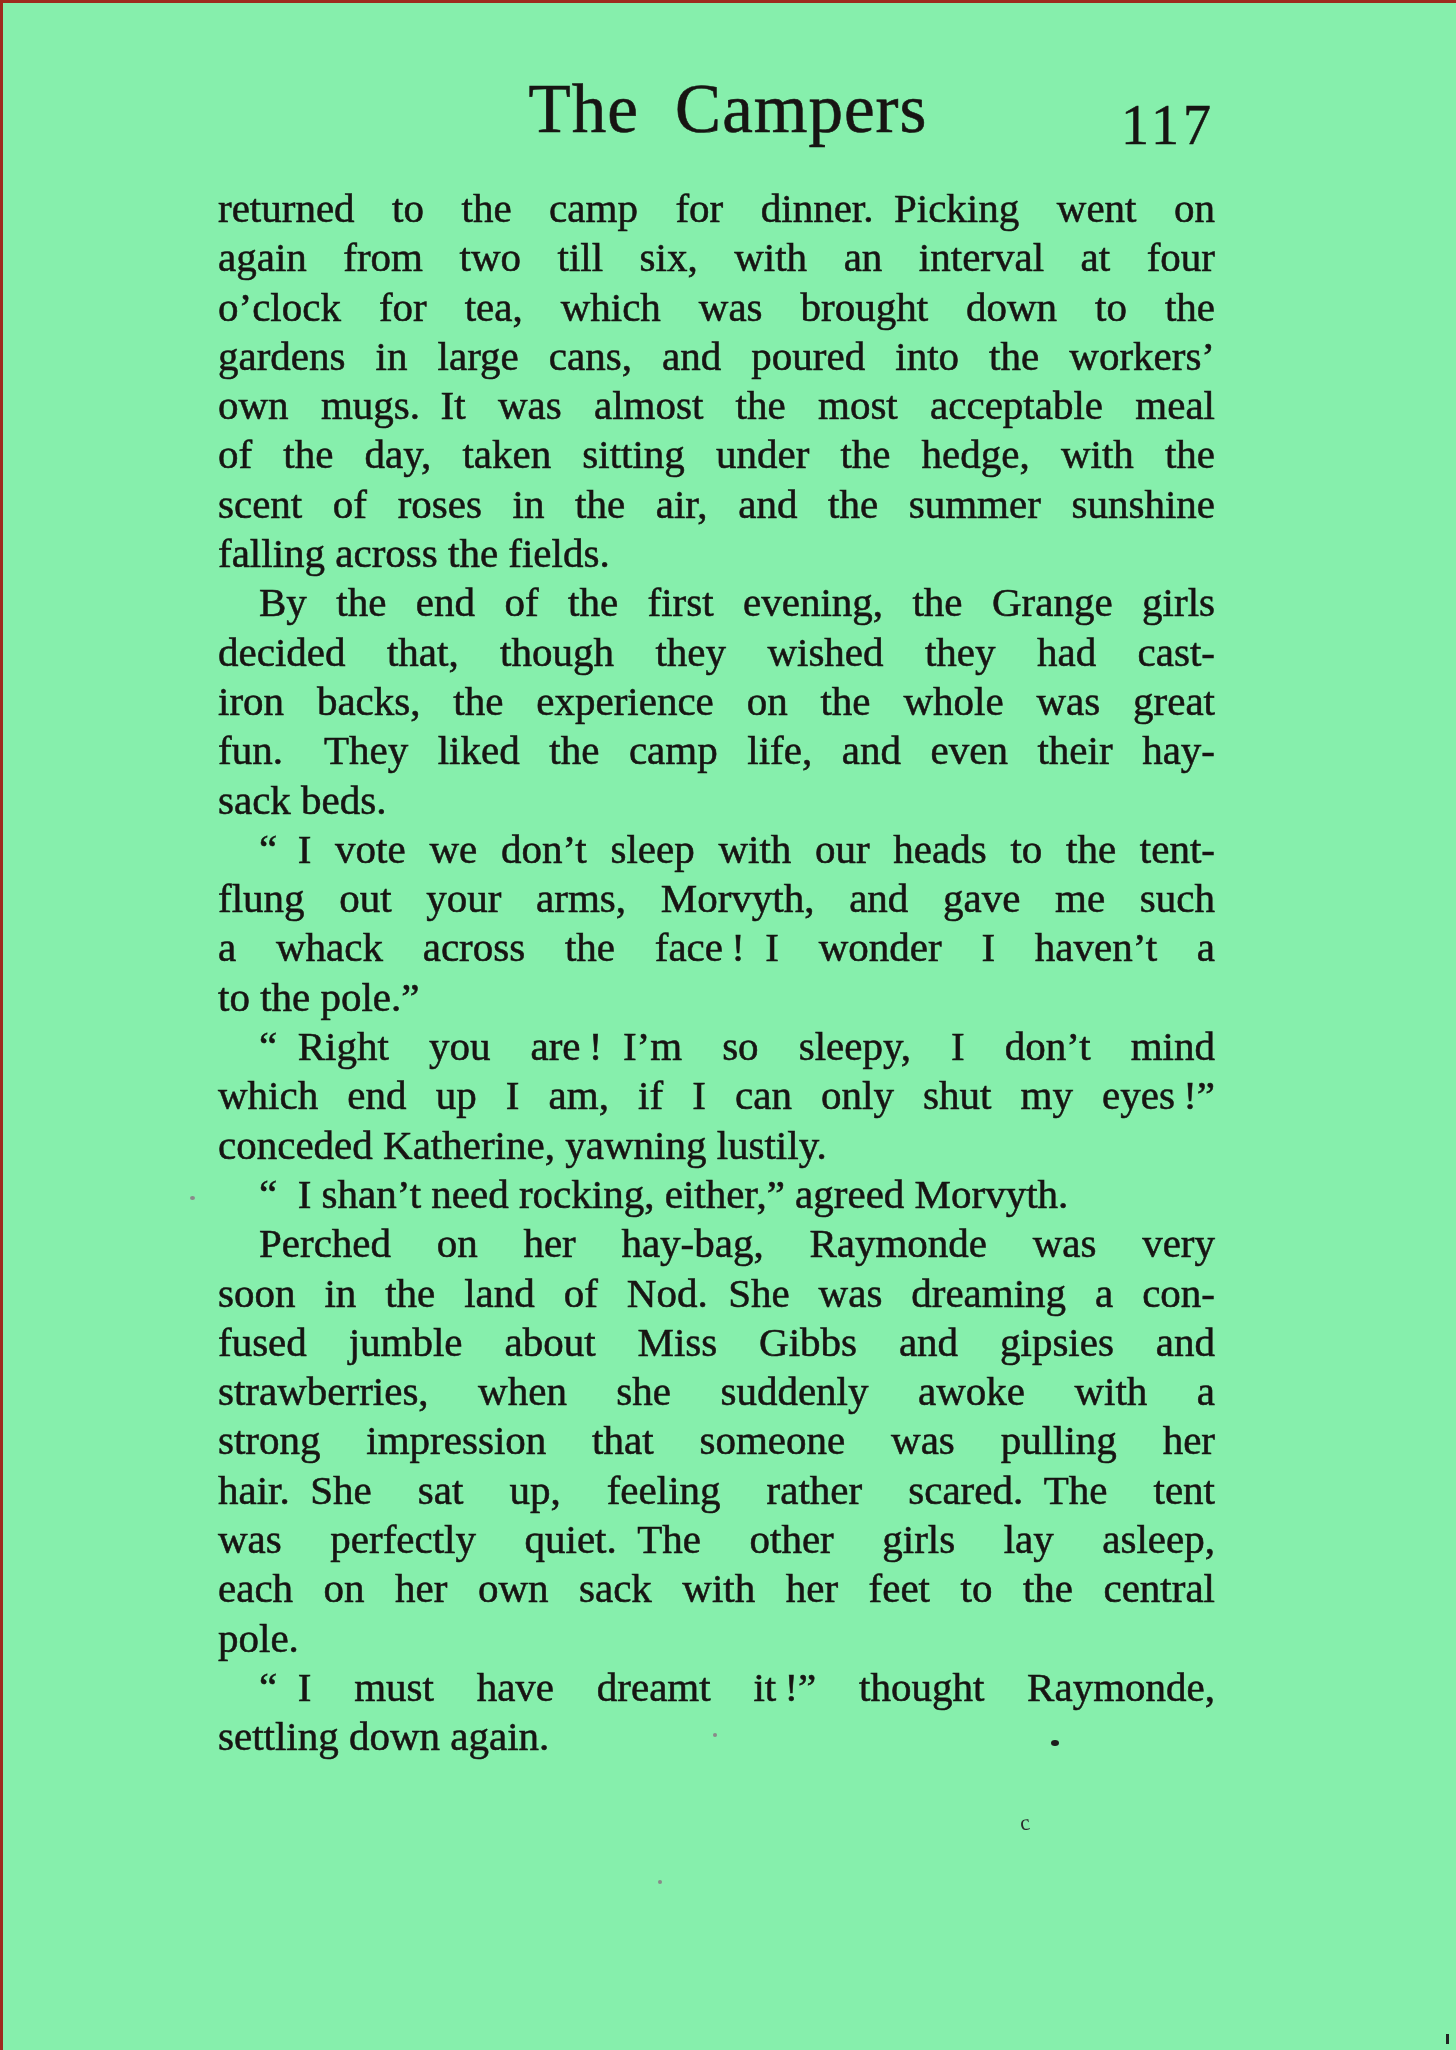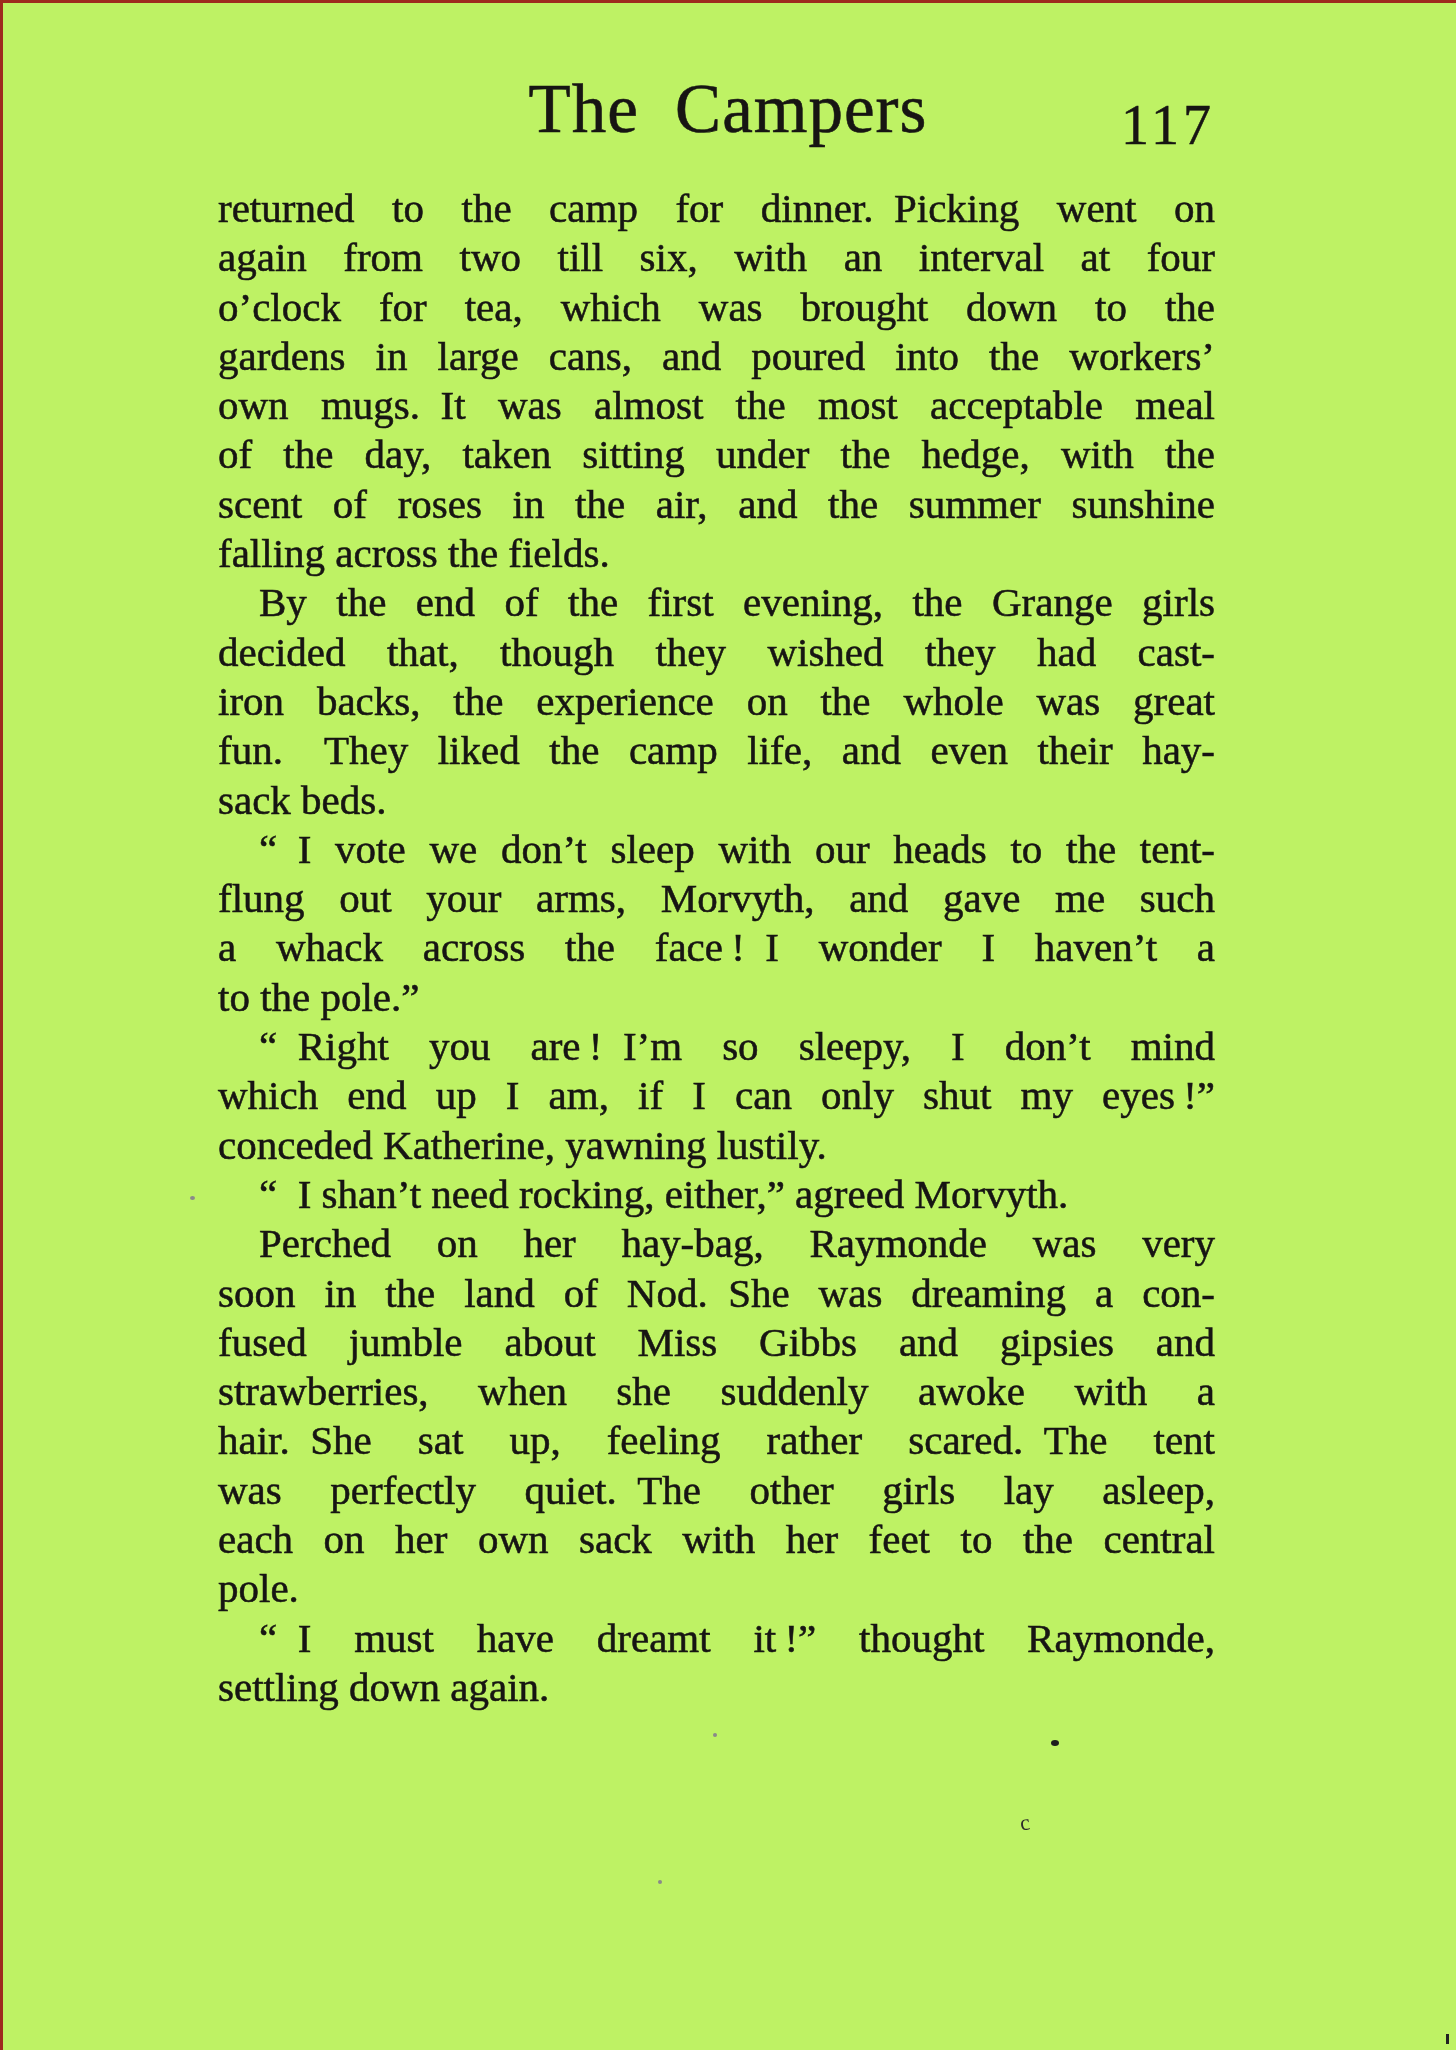--- a/index.html
+++ b/index.html
@@ -1,20 +1,20 @@
 <!DOCTYPE html>
 <html><head>
 <meta charset="utf-8">
 <style>
   html, body { margin: 0; padding: 0; background: #ffffff; }
   .page {
     position: relative;
     width: 1456px;
     height: 2050px;
-    background: #bef264;
+    background: #86efac;
     overflow: hidden;
     font-family: "Liberation Serif", "DejaVu Serif", serif;
     color: #171513;
   }
   .edge-left {
     position: absolute; left: 0; top: 0;
     width: 3px; height: 2050px;
   }
   .edge-top {
     position: absolute; left: 0; top: 0;
@@ -98,20 +98,21 @@
       <div class="line">a whack across the face ! I wonder I haven’t a</div>
       <div class="line last">to the pole.”</div>
       <div class="line indent">“ Right you are ! I’m so sleepy, I don’t mind</div>
       <div class="line">which end up I am, if I can only shut my eyes !”</div>
       <div class="line last">conceded Katherine, yawning lustily.</div>
       <div class="line last indent">“ I shan’t need rocking, either,” agreed Morvyth.</div>
       <div class="line indent">Perched on her hay-bag, Raymonde was very</div>
       <div class="line">soon in the land of Nod. She was dreaming a con-</div>
       <div class="line">fused jumble about Miss Gibbs and gipsies and</div>
       <div class="line">strawberries, when she suddenly awoke with a</div>
+      <div class="line">strong impression that someone was pulling her</div>
       <div class="line">hair. She sat up, feeling rather scared. The tent</div>
       <div class="line">was perfectly quiet. The other girls lay asleep,</div>
       <div class="line">each on her own sack with her feet to the central</div>
       <div class="line last">pole.</div>
       <div class="line indent">“ I must have dreamt it !” thought Raymonde,</div>
       <div class="line last">settling down again.</div>
     </div>
 
   <div id="marks-layer">
       <span class="mark glyph" style="left: 1020px; top: 1812px;">c</span>

